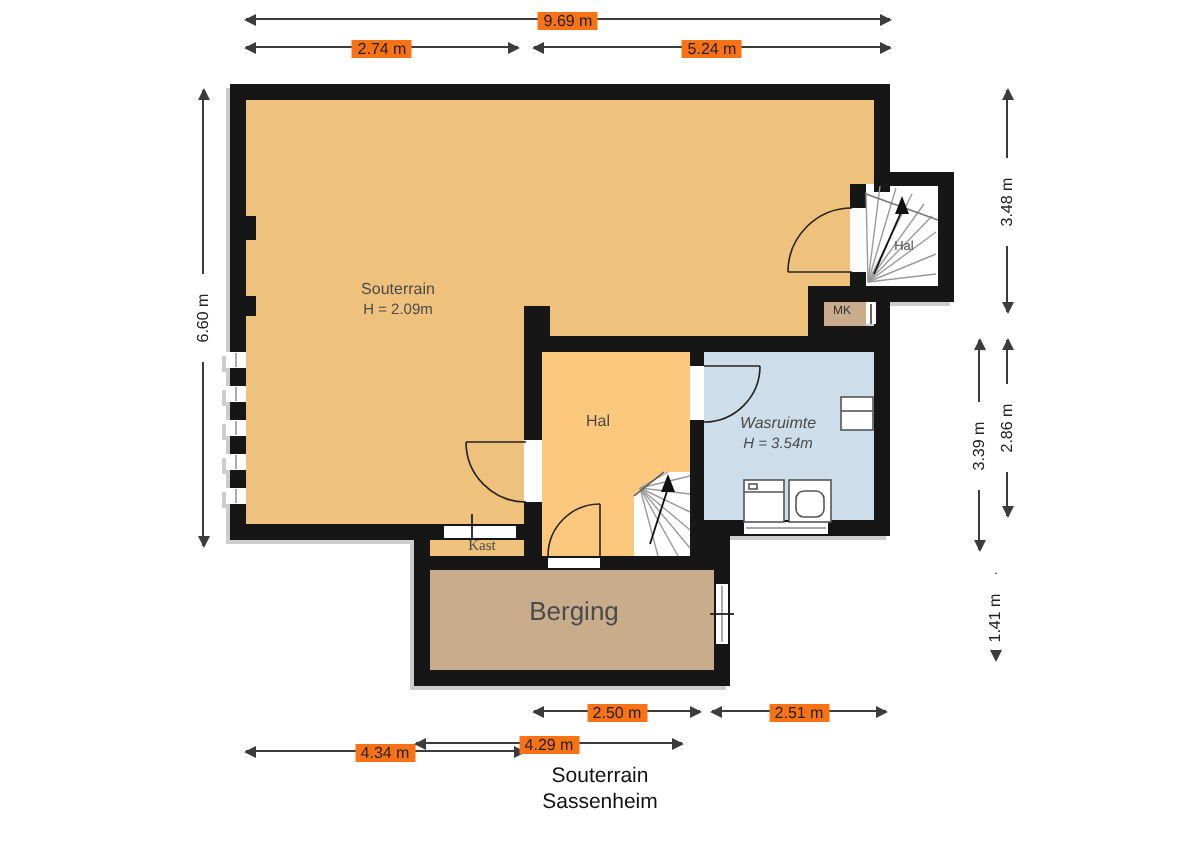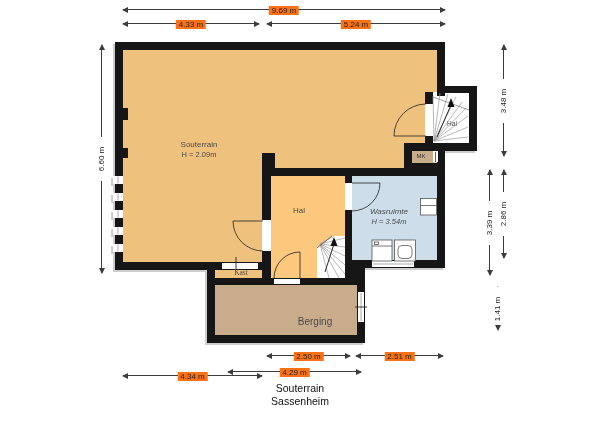--- a/index.html
+++ b/index.html
@@ -172,36 +172,36 @@
   <div class="rlab" style="left:299px;top:211px;">
     <div>Hal</div>
   </div>
   <div class="rlab" style="left:389px;top:217px;font-style:italic;">
     <div>Wasruimte</div>
     <div class="sub">H = 3.54m</div>
   </div>
   <div class="rlab" style="left:241px;top:273px;font-size:7.5px;font-family:Liberation Serif, serif;">
     <div>Kast</div>
   </div>
-  <div class="rlab" style="left:287px;top:322px;font-size:10px;margin-left:28px;">
+  <div class="rlab" style="left:287px;top:306px;font-size:13px;">
     <div>Berging</div>
   </div>
   <div class="rlab" style="left:452px;top:124px;font-size:6.5px;">
     <div>Hal</div>
   </div>
   <div class="rlab" style="left:421px;top:156px;font-size:6px;color:#333;">
     <div>MK</div>
   </div>
 </div>
 
 <div class="dimh" style="left:123px;top:9px;width:322px;">
   <span class="dlab">9.69 m</span>
   </div>
 <div class="dimh" style="left:123px;top:23px;width:136px;">
-  <span class="dlab">4.33 m</span>
+  <span class="dlab">2.74 m</span>
   </div>
 <div class="dimh" style="left:267px;top:23px;width:178px;">
   <span class="dlab">5.24 m</span>
   </div>
 
 <div class="dimv" style="left:101px;top:45px;height:228px;">
   <span class="dlab">6.60 m</span>
   </div>
 
 <div class="dimv" style="left:503px;top:45px;height:111px;">
@@ -219,20 +219,20 @@
 
 <div class="dimh" style="left:123px;top:375px;width:139px;text-align:right;">
   <span class="dlab">4.34 m</span>
   </div>
 <div class="dimh" style="left:267px;top:355px;width:83px;">
   <span class="dlab">2.50 m</span>
   </div>
 <div class="dimh" style="left:356px;top:355px;width:87px;">
   <span class="dlab">2.51 m</span>
   </div>
-<div class="dimh" style="left:228px;top:371px;width:133px;">
+<div class="dimh" style="left:208px;top:371px;width:133px;">
   <span class="dlab">4.29 m</span>
   </div>
 
 <div id="titleblock">
   <div>Souterrain</div>
   <div>Sassenheim</div>
 </div>
 
 </body></html>

